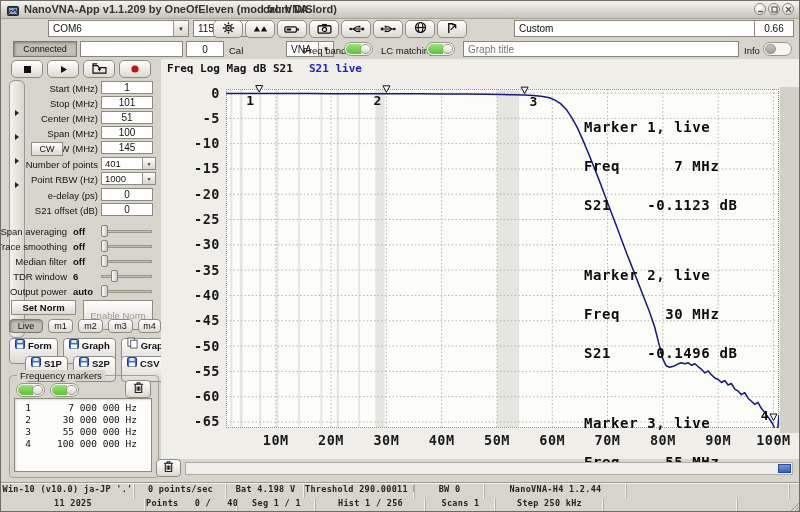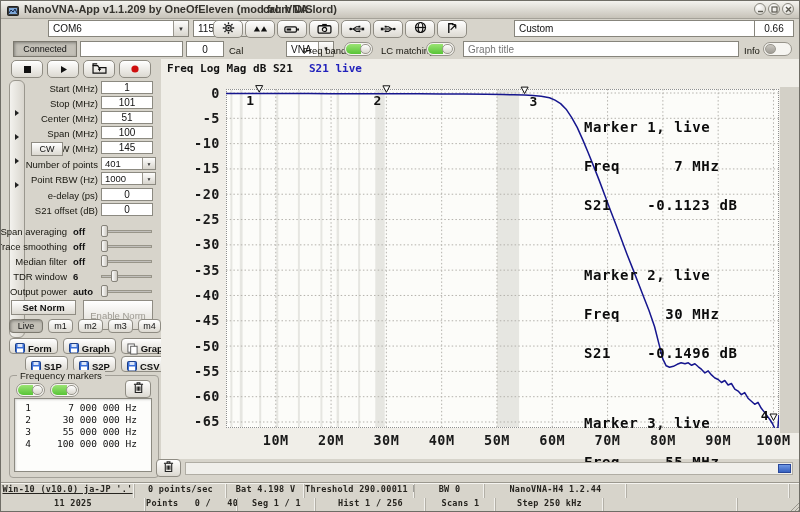--- a/index.html
+++ b/index.html
@@ -53,21 +53,21 @@
   .slrow .val{position:absolute;left:72px;top:2px;font-size:9.5px;font-weight:bold;color:#111;}
   .strack{position:absolute;left:100px;top:6px;width:51px;height:3px;background:#eceae4;border:1px solid #989589;
     box-shadow:inset 1px 1px 1px rgba(0,0,0,.2);box-sizing:border-box;}
   .sthumb{position:absolute;top:1px;width:7px;height:12px;background:linear-gradient(90deg,#fdfdfc,#ccc9c1);
     border:1px solid #86837a;border-radius:2px;box-sizing:border-box;}
   #memtabs{position:absolute;left:8px;top:260px;display:flex;gap:5px;}
   .mtab{height:14px;border:1px solid #8f8c83;border-radius:4px;background:linear-gradient(#ffffff,#dcd9d1);
     font-size:9px;padding:0;color:#111;font-family:"Liberation Sans",sans-serif;}
   .filebtns{position:absolute;display:flex;gap:5px;}
   .fbtn{height:16px;border:1px solid #8f8c83;border-radius:4px;background:linear-gradient(#ffffff,#dcd9d1);
-    font-size:9.5px;font-weight:bold;display:flex;align-items:flex-start;gap:3px;padding:4px 5px;color:#111;
+    font-size:9.5px;font-weight:bold;display:flex;align-items:flex-end;gap:3px;padding:12px 5px;color:#111;
     box-shadow:inset 0 1px 0 #fff;font-family:"Liberation Sans",sans-serif;}
   #mkgroup{position:absolute;left:8px;top:316px;width:148px;height:101px;border:1px solid #a3a098;border-radius:4px;}
   #mkgroup .legend{position:absolute;left:7px;top:-6px;background:#d7d4cb;padding:0 3px;font-size:9.5px;color:#17160f;}
   #mklist{position:absolute;left:4px;top:22px;width:138px;height:74px;background:#fdfdfb;border:1px solid #8c8a81;
     box-shadow:inset 1px 1px 2px rgba(0,0,0,.15);overflow:hidden;padding-top:3px;box-sizing:border-box;}
   .mkrow{display:flex;font:9.5px "DejaVu Sans Mono",monospace;line-height:12px;color:#101010;}
   .mkrow .mnumc{width:16px;text-align:right;}
   .mkrow .mfreq{width:106px;text-align:right;white-space:pre;}
   .minitrash{position:absolute;width:26px;height:18px;border:1px solid #8f8c83;border-radius:4px;
     background:linear-gradient(#ffffff,#dcd9d1);display:flex;align-items:center;justify-content:center;}
@@ -590,21 +590,21 @@
           </g>
         </svg></span>
     </button>
   <div id="hscroll">
     <div id="hthumb"></div>
   </div>
 
   <div id="statusbar">
     <div class="srowbar" style="top:1px;" id="sb1">
 
-    <span class="scell" style="width: 134px; text-decoration: underline;">Win-10 (v10.0) ja-JP '.'</span>
+    <span class="scell" style="width: 134px;">Win-10 (v10.0) ja-JP '.'</span>
         <span class="scell" style="width: 92px;">0 points/sec</span>
         <span class="scell" style="width: 78px;">Bat 4.198 V</span>
         <span class="scell" style="width: 110px;">Threshold 290.00011 M</span>
         <span class="scell" style="width: 70px;">BW 0</span>
         <span class="scell" style="width: 142px;">NanoVNA-H4 1.2.44</span>
         <span class="scell" style="width: 163px;"></span>
       </div>
     <div class="srowbar" style="top:15px;" id="sb2">
 
     <span class="scell" style="width: 145px;">11 2025</span>

